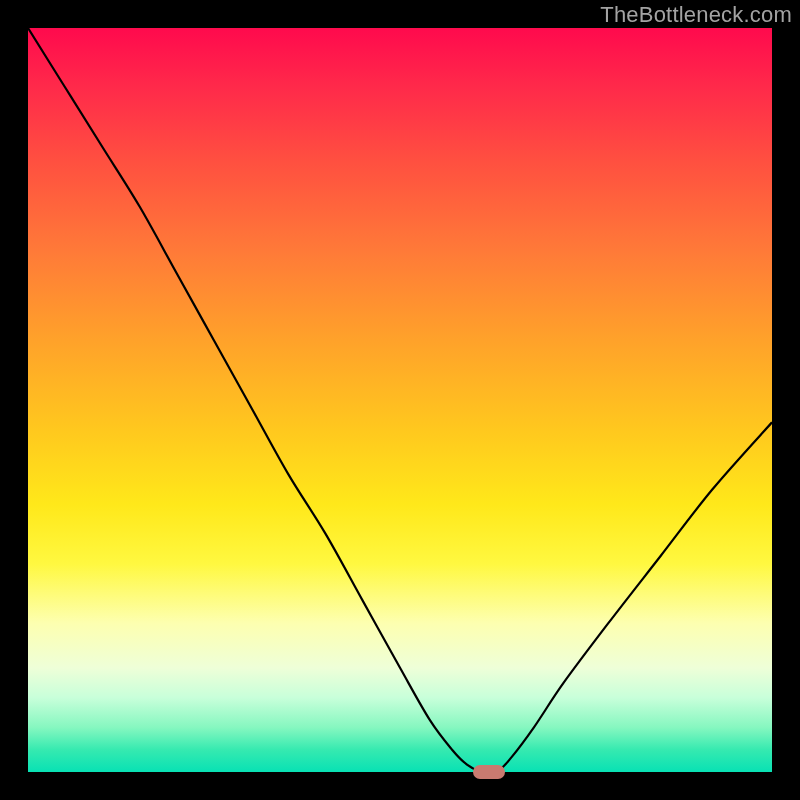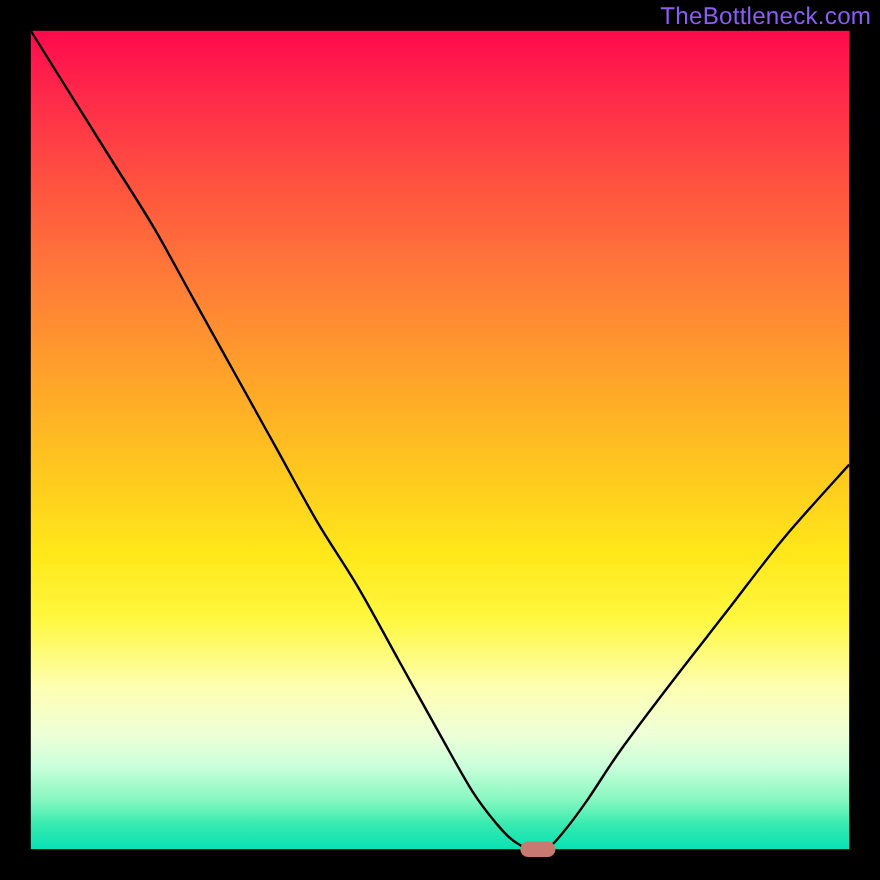--- a/index.html
+++ b/index.html
@@ -54,21 +54,21 @@
     width: 32px;
     height: 14px;
     background: #c97a70;
     border-radius: 7px;
     transform: translate(-50%, -50%);
   }
   .watermark {
     position: absolute;
     top: 2px;
     right: 8px;
-    color: #8b5cf6;
+    color: #a3a3a3;
     font-size: 22px;
     letter-spacing: 0.2px;
   }
 </style>
 </head>
 <body>
 
 <div class="container">
   <div class="watermark">TheBottleneck.com</div>
 

